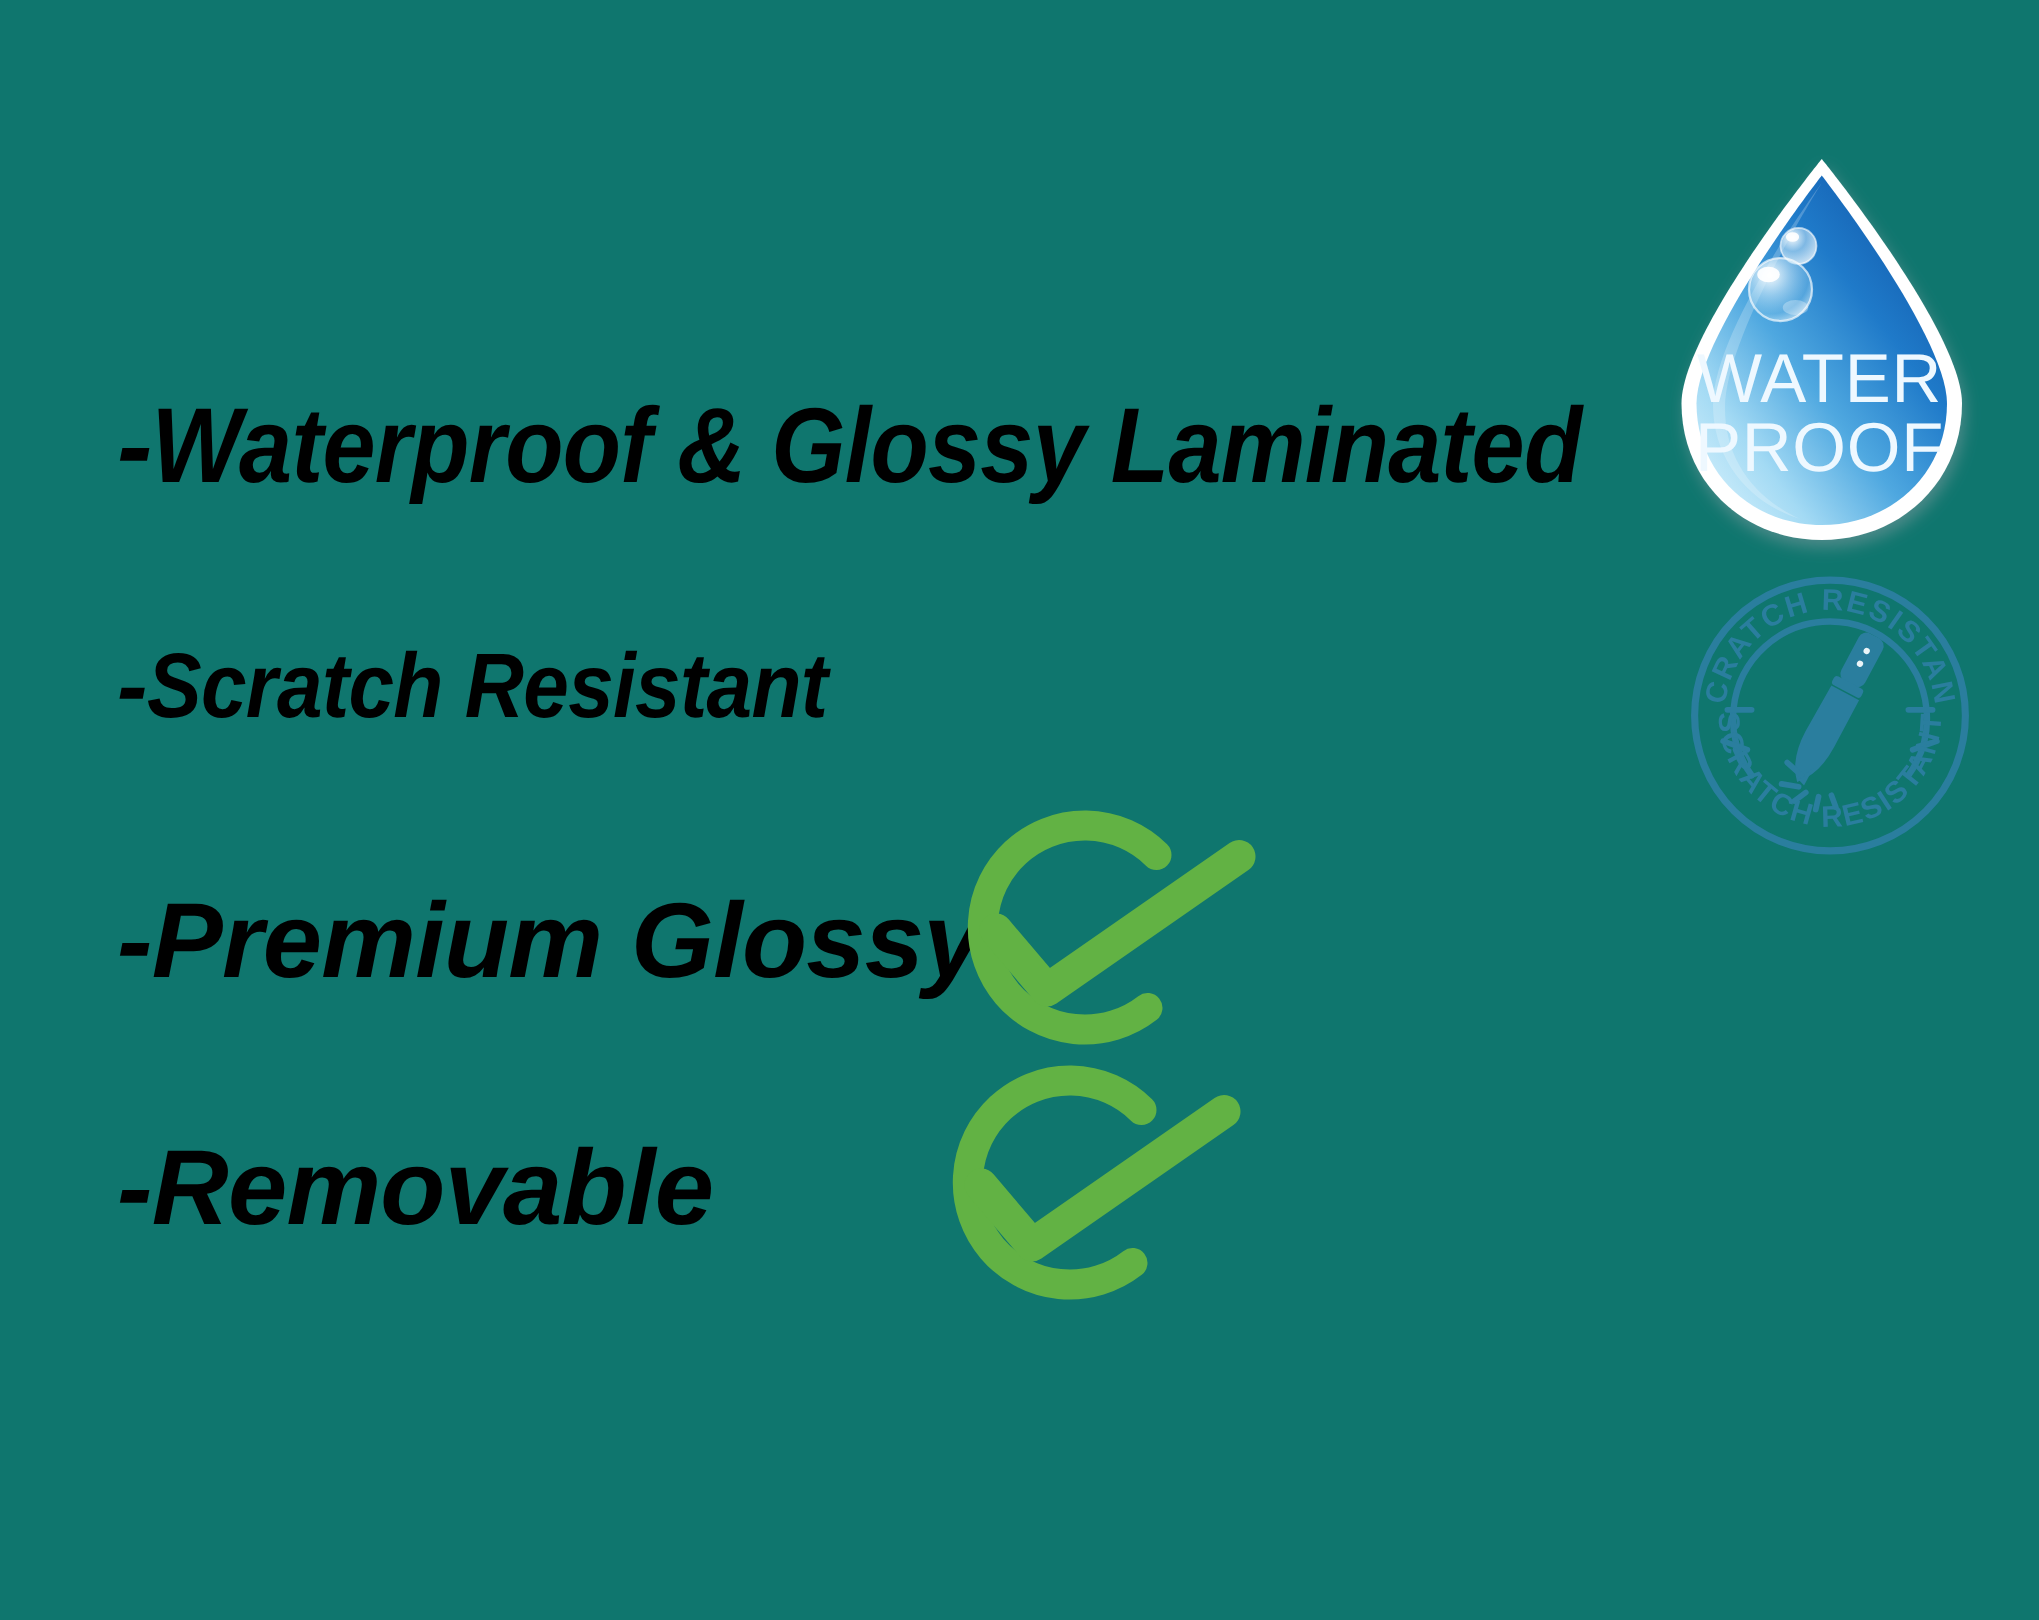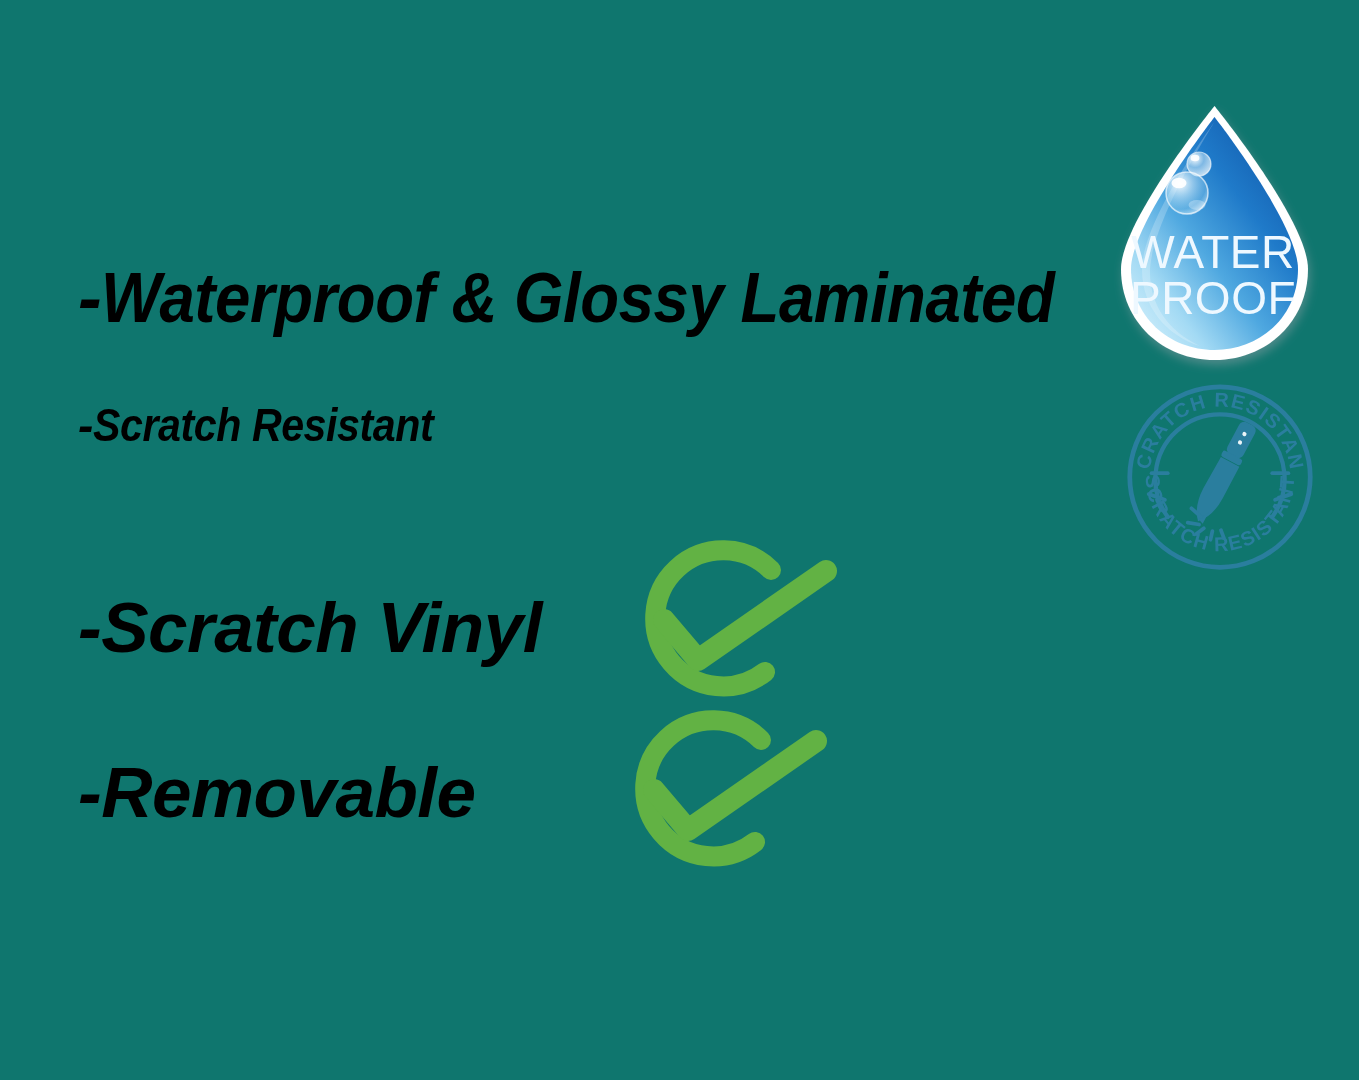--- a/index.html
+++ b/index.html
@@ -38,21 +38,21 @@
   }
   .feature-line .dash {
     display: inline-block;
   }
   .feature-line .label {
     display: inline-block;
   }
   
   .line-0 { top: 262px; font-size: 71px; letter-spacing: -0.5px; }
   .line-0 .label { transform: scaleX(0.895); transform-origin: left center; }
-  .line-1 { top: 402px; font-size: 46px; letter-spacing: -0.5px; }
+  .line-1 { top: 427px; font-size: 61px; letter-spacing: -0.5px; }
   .line-1 .label { transform: scaleX(0.895); transform-origin: left center; }
   
   .line-2 { top: 592px; font-size: 71px; letter-spacing: -0.5px; }
   .line-2 .label { transform: scaleX(1.0); transform-origin: left center; }
   .line-3 { top: 757px; font-size: 71px; letter-spacing: -0.5px; }
   .line-3 .label { transform: scaleX(1.0); transform-origin: left center; }
 
   
   .badge-waterproof {
     position: absolute;
@@ -87,21 +87,21 @@
 
     <div class="feature-line line-0">
       <span class="dash">-</span><span class="label">Waterproof &amp; Glossy Laminated</span>
     </div>
 
     <div class="feature-line line-1">
       <span class="dash">-</span><span class="label">Scratch Resistant</span>
     </div>
 
     <div class="feature-line line-2">
-      <span class="dash">-</span><span class="label">Scratch Vinyl</span>
+      <span class="dash">-</span><span class="label">Premium Glossy</span>
     </div>
 
     <div class="feature-line line-3">
       <span class="dash">-</span><span class="label">Removable</span>
     </div>
 
   </div>
 
   <div class="badge-waterproof">
     <svg width="205" height="265" viewBox="0 0 205 265" xmlns="http://www.w3.org/2000/svg">

